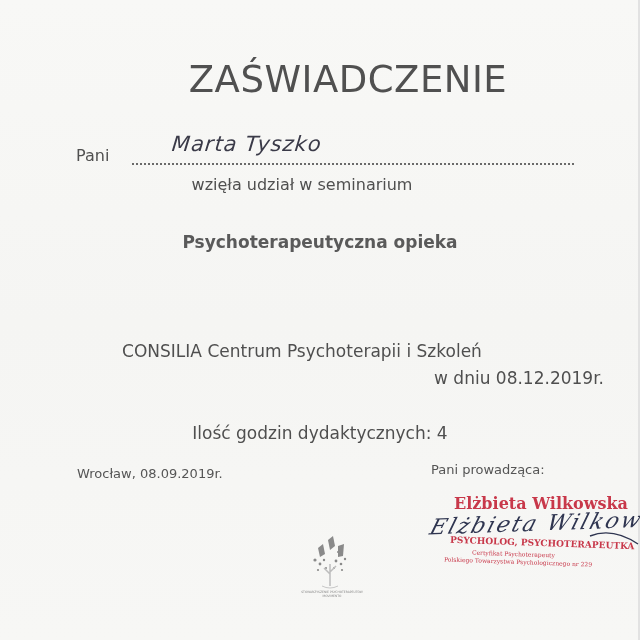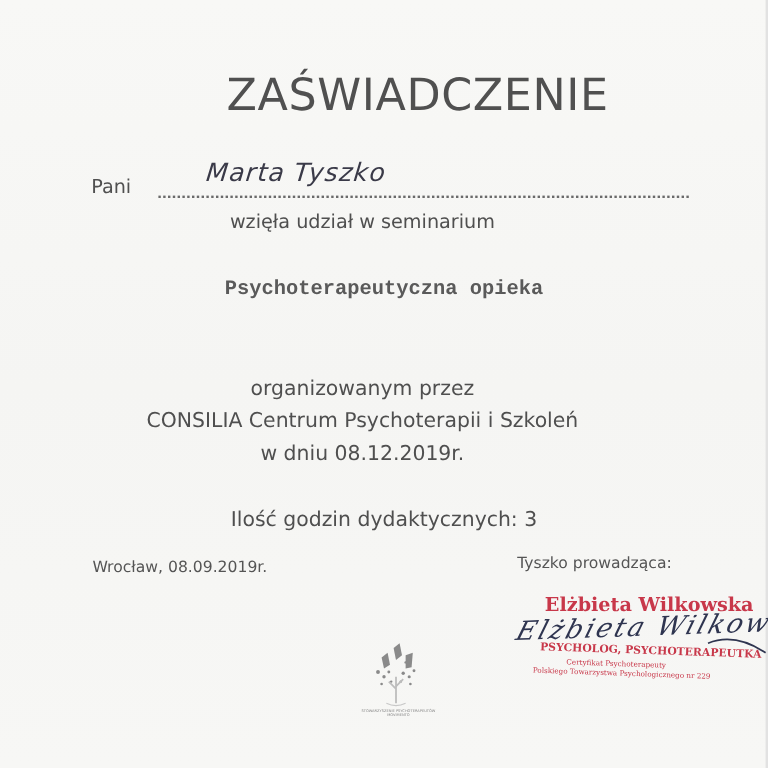--- a/index.html
+++ b/index.html
@@ -39,21 +39,21 @@
       font-family: "DejaVu Sans", sans-serif; font-style: italic;
       font-size: 21px; color: #3a3a48; letter-spacing: 1px;
       transform: skewX(-6deg);
     }
     .line {
       position: absolute; left: 0; width: 604px; text-align: center;
       font-size: 16px; color: #4f4f4f;
     }
     .seminar-title {
       position: absolute; left: 0; width: 640px; text-align: center;
-      font-size: 17px; font-weight: bold; color: #5a5a5a; line-height: 26px; font-family: Liberation Mono, monospace;
+      font-size: 17px; font-weight: bold; color: #5a5a5a; line-height: 26px;
     }
     .hours {
       position: absolute; left: 0; width: 640px; text-align: center;
       font-size: 17px; color: #4f4f4f;
     }
     .place-date {
       position: absolute; left: 77px; top: 466px; font-size: 13px; color: #555;
     }
     .leader-label {
       position: absolute; left: 431px; top: 462px; font-size: 13px; color: #555;
@@ -93,28 +93,27 @@
   <div class="pani-row">
     <span class="pani-label">Pani</span>
     <div class="dots"></div>
     <span class="handwritten">Marta Tyszko</span>
   </div>
 
   <div class="line" style="top:175px;">wzięła udział w seminarium</div>
 
   <div class="seminar-title" style="top:229px;">Psychoterapeutyczna opieka</div>
 
-  <div class="line" style="top:314px; font-size:17px;">organizowanym przez</div>
   <div class="line" style="top:341px; font-size:17px;">CONSILIA Centrum Psychoterapii i Szkoleń</div>
-  <div class="line" style="top:368px; font-size:17px;">w dniu 08.12.2019r.</div>
+  <div class="line" style="top:368px; font-size:17px;text-align:right;">w dniu 08.12.2019r.</div>
 
-  <div class="hours" style="top:423px;">Ilość godzin dydaktycznych: 3</div>
+  <div class="hours" style="top:423px;">Ilość godzin dydaktycznych: 4</div>
 
   <div class="place-date">Wrocław, 08.09.2019r.</div>
-  <div class="leader-label">Tyszko prowadząca:</div>
+  <div class="leader-label">Pani prowadząca:</div>
 
   <div class="stamp">
     <div class="stamp-name">Elżbieta Wilkowska</div>
     <div class="stamp-role">PSYCHOLOG, PSYCHOTERAPEUTKA</div>
     <div class="stamp-cert1">Certyfikat Psychoterapeuty</div>
     <div class="stamp-cert2">Polskiego Towarzystwa Psychologicznego nr 229</div>
   </div>
 
   <div class="signature">
     <span class="signature-text">Elżbieta Wilkowska</span>

